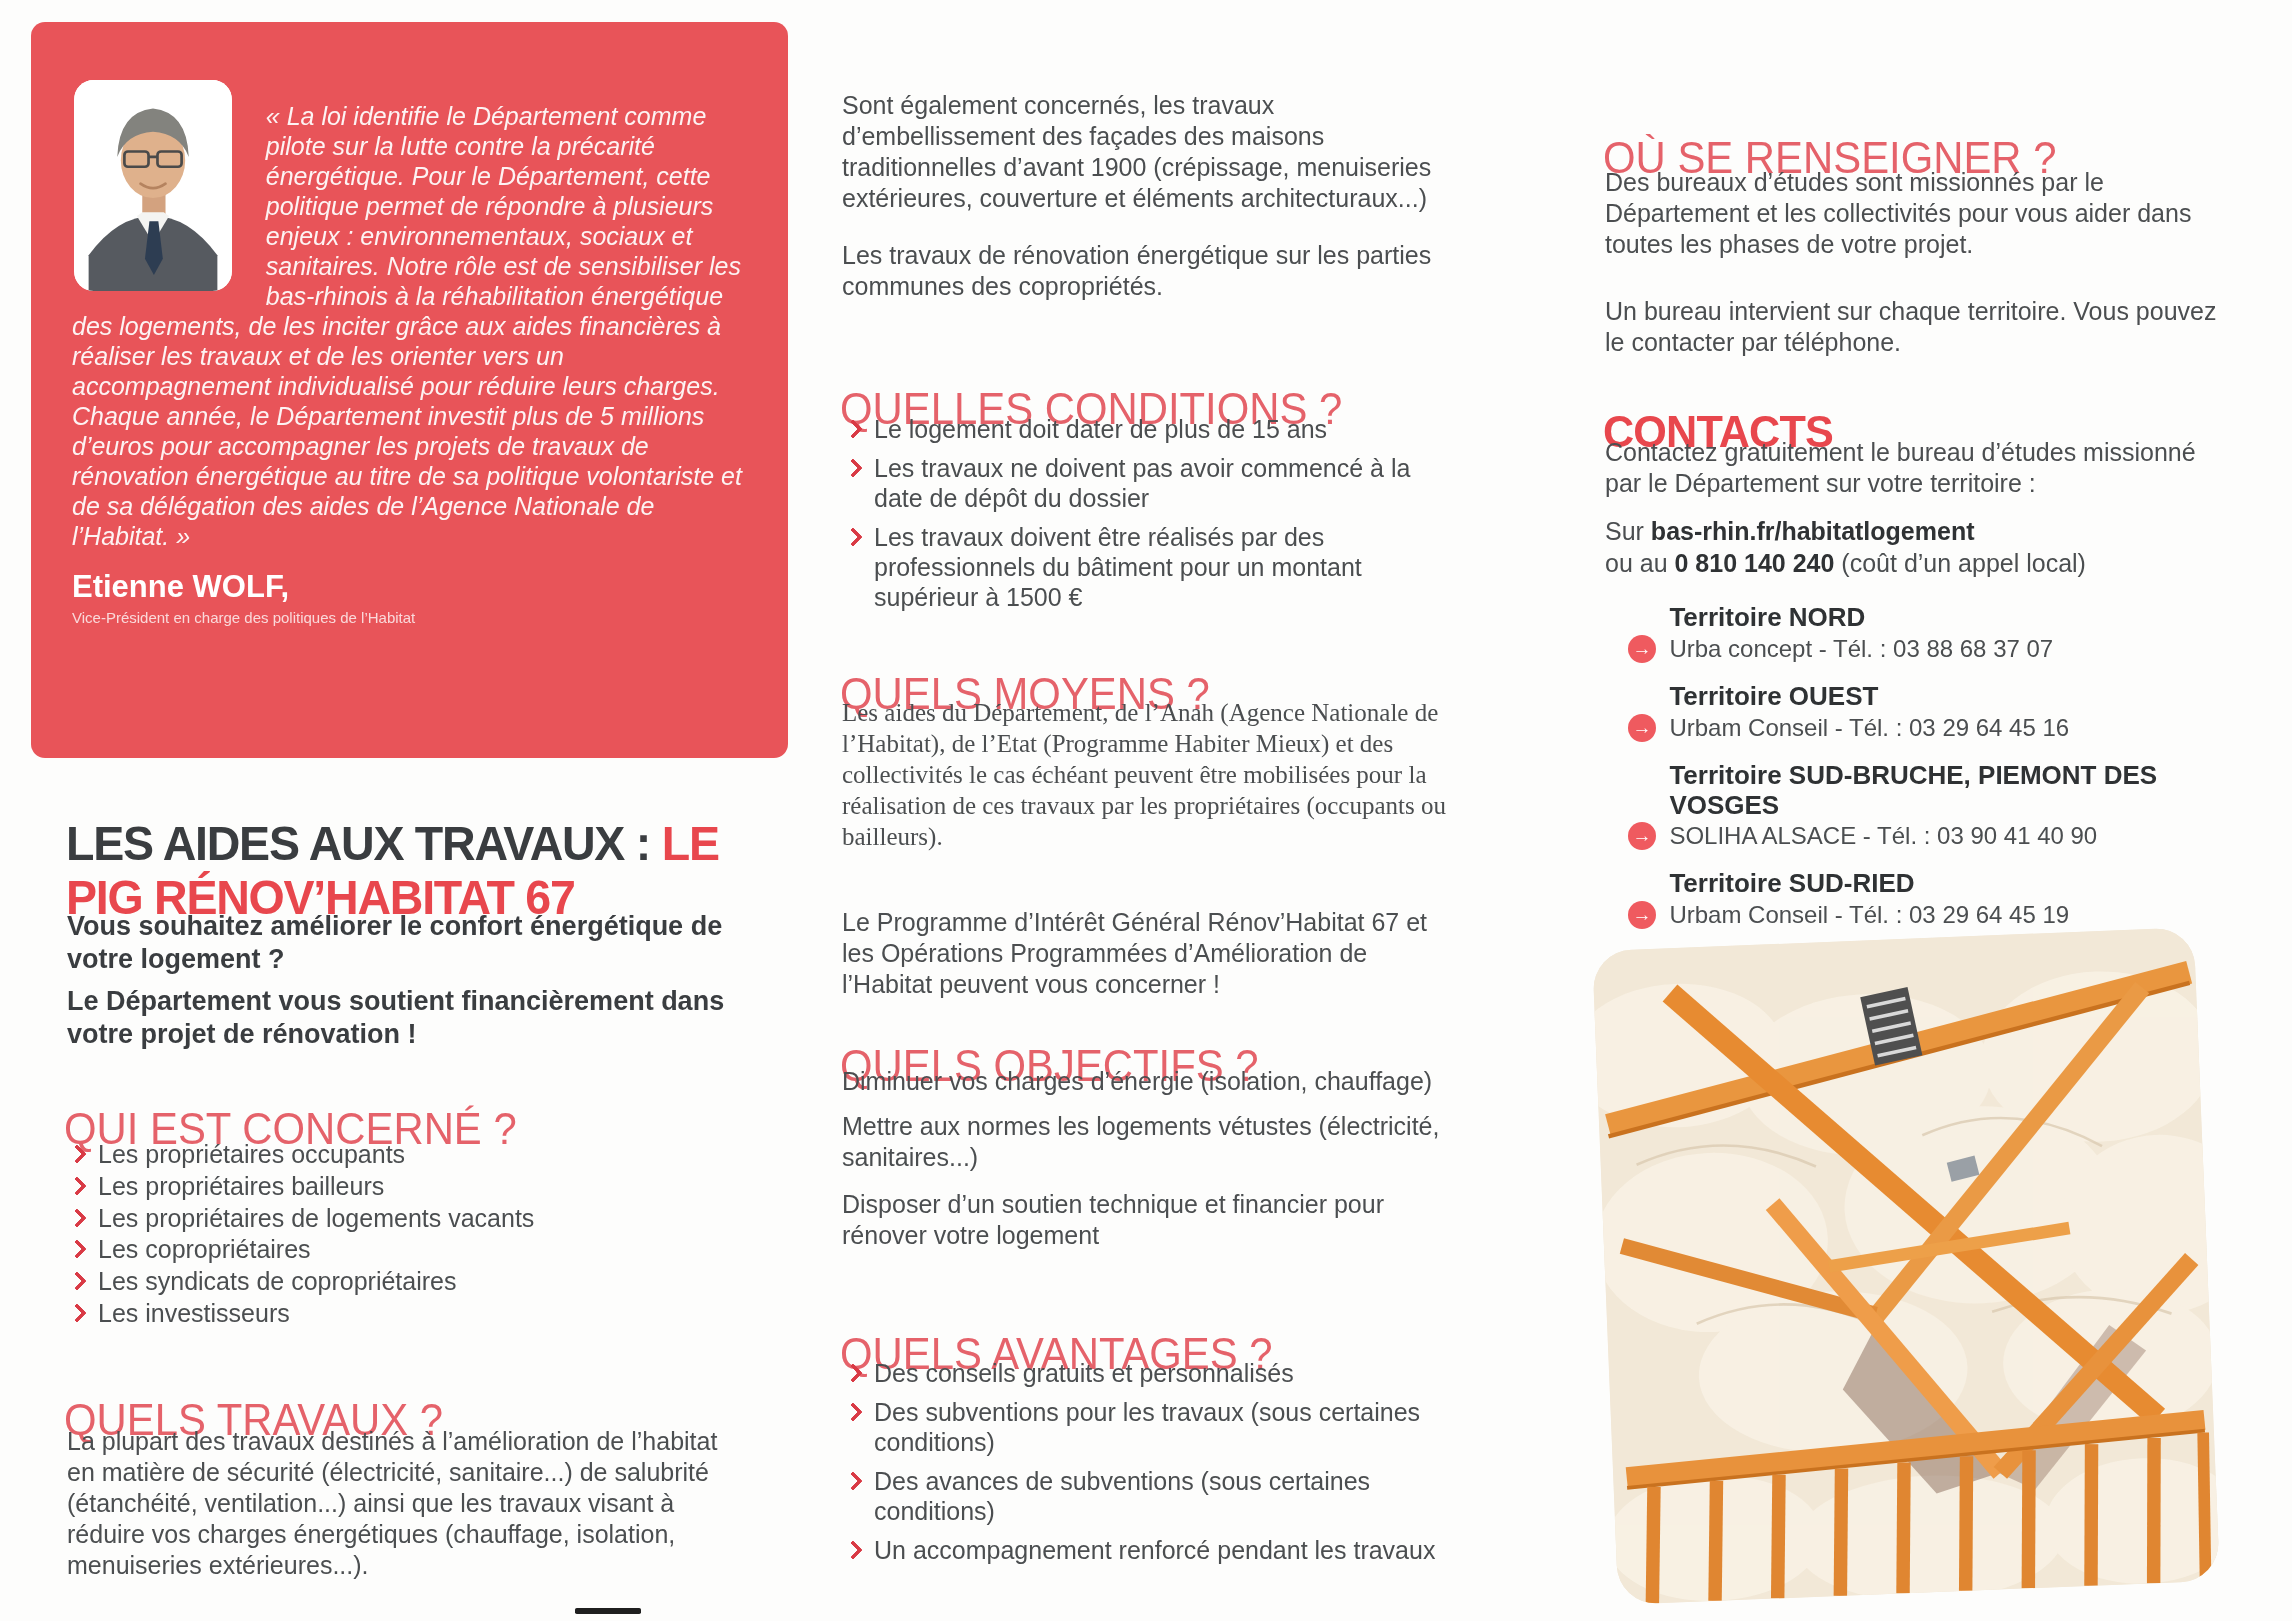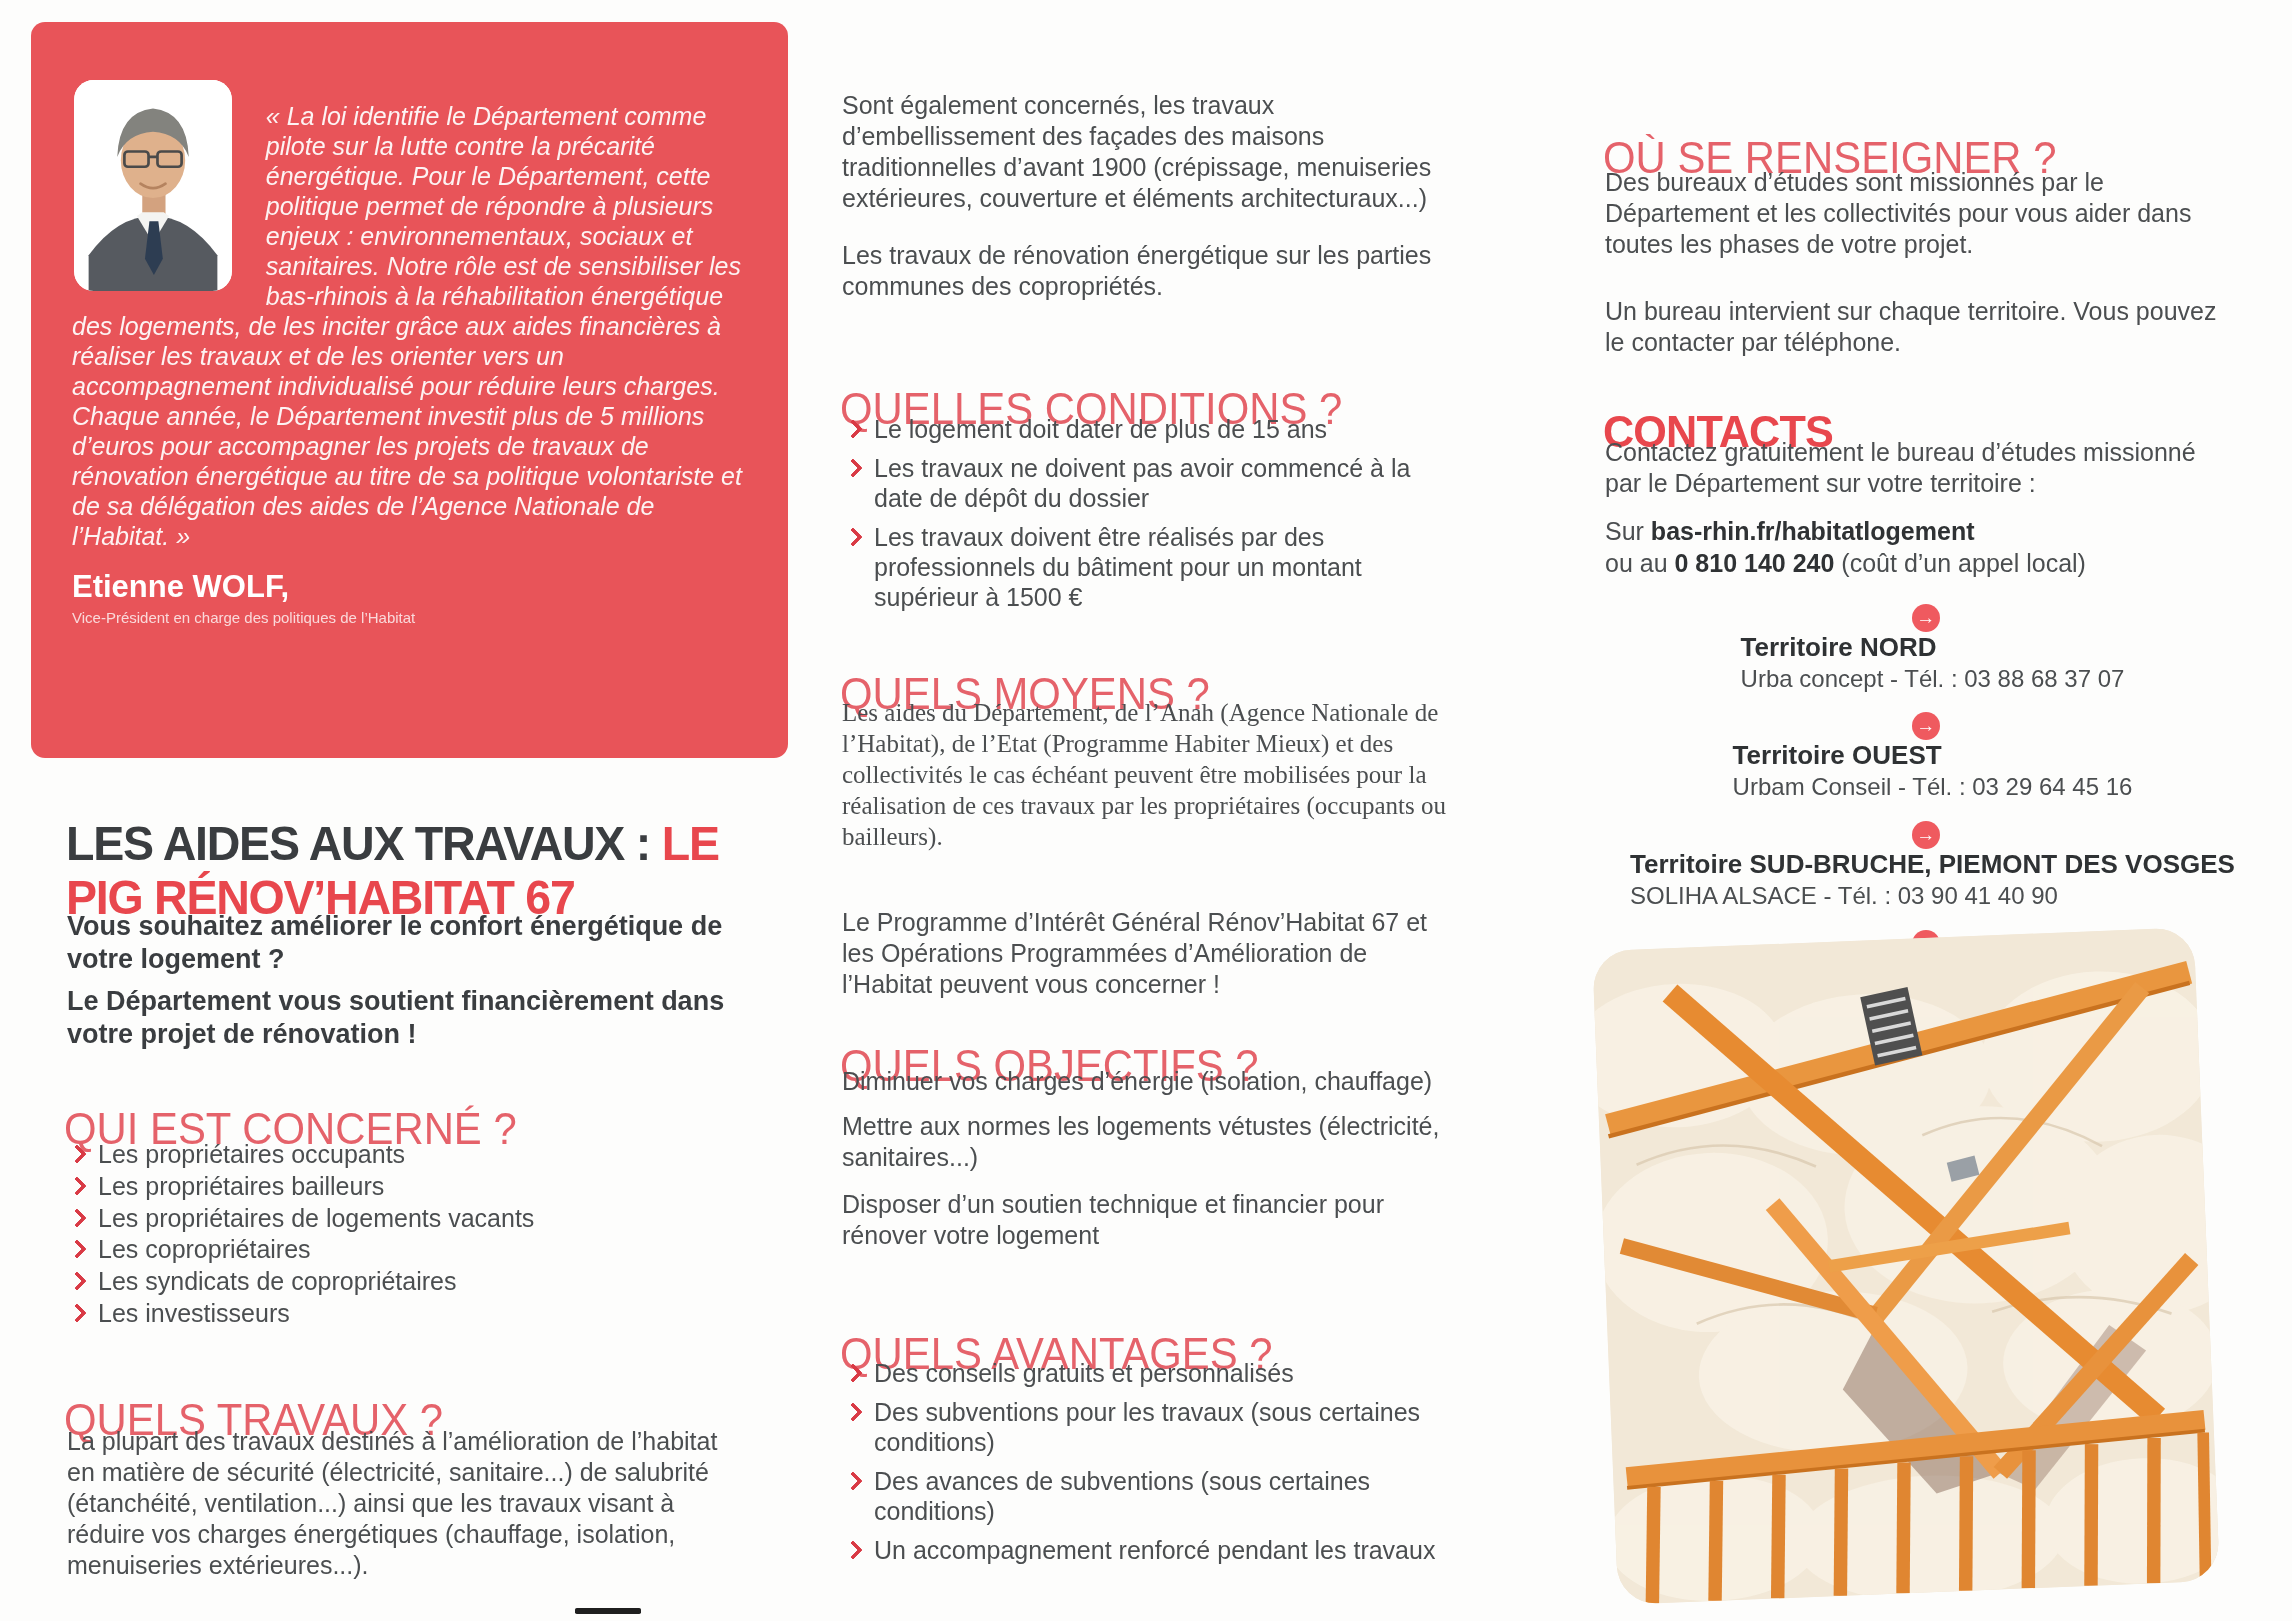--- a/index.html
+++ b/index.html
@@ -63,21 +63,21 @@
     flex:0 0 auto;width:9.9px;height:9.9px;margin:8px 14.3px 0 1.8px;
     border-top:4.5px solid #d93a45;border-right:4.5px solid #d93a45;
     transform:rotate(45deg);border-radius:1.8px;
   }
   .btext{font-size:25px;line-height:30px;color:#4b4e50;}
 
   
   .weblines{position:absolute;font-size:25px;line-height:32px;color:#4b4e50;}
   .weblines b{color:#2f3234;}
   .terr-list{position:absolute;}
-  .terr{display:flex;align-items:center;margin-bottom:18px;flex-direction:column;}
+  .terr{display:flex;align-items:flex-end;margin-bottom:18px;}
   .circ{
     flex:0 0 auto;width:28px;height:28px;border-radius:50%;
     background:#ef5a5f;color:#fff;text-align:center;line-height:27px;
     font-size:19px;margin:1.8px 13.4px 0 0;font-weight:bold;
   }
   .circ::before{content:"\2192";}
   .terr-name{font-size:26px;line-height:30px;font-weight:bold;color:#2f3234;}
   .terr-detail{font-size:24px;line-height:29px;color:#4b4e50;margin-top:1.8px;}
 
   

